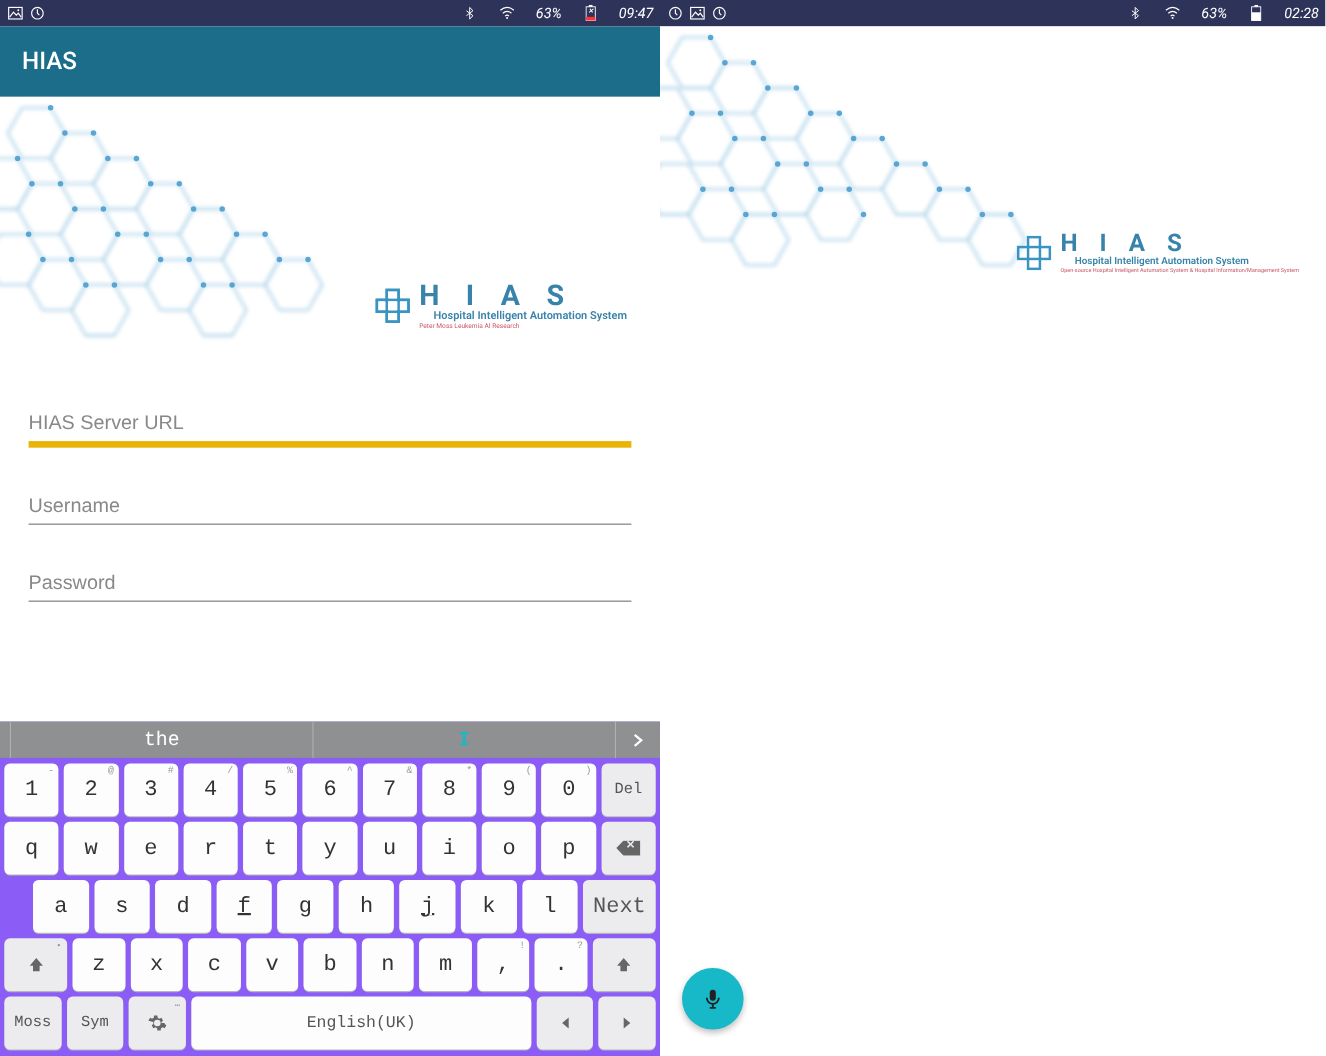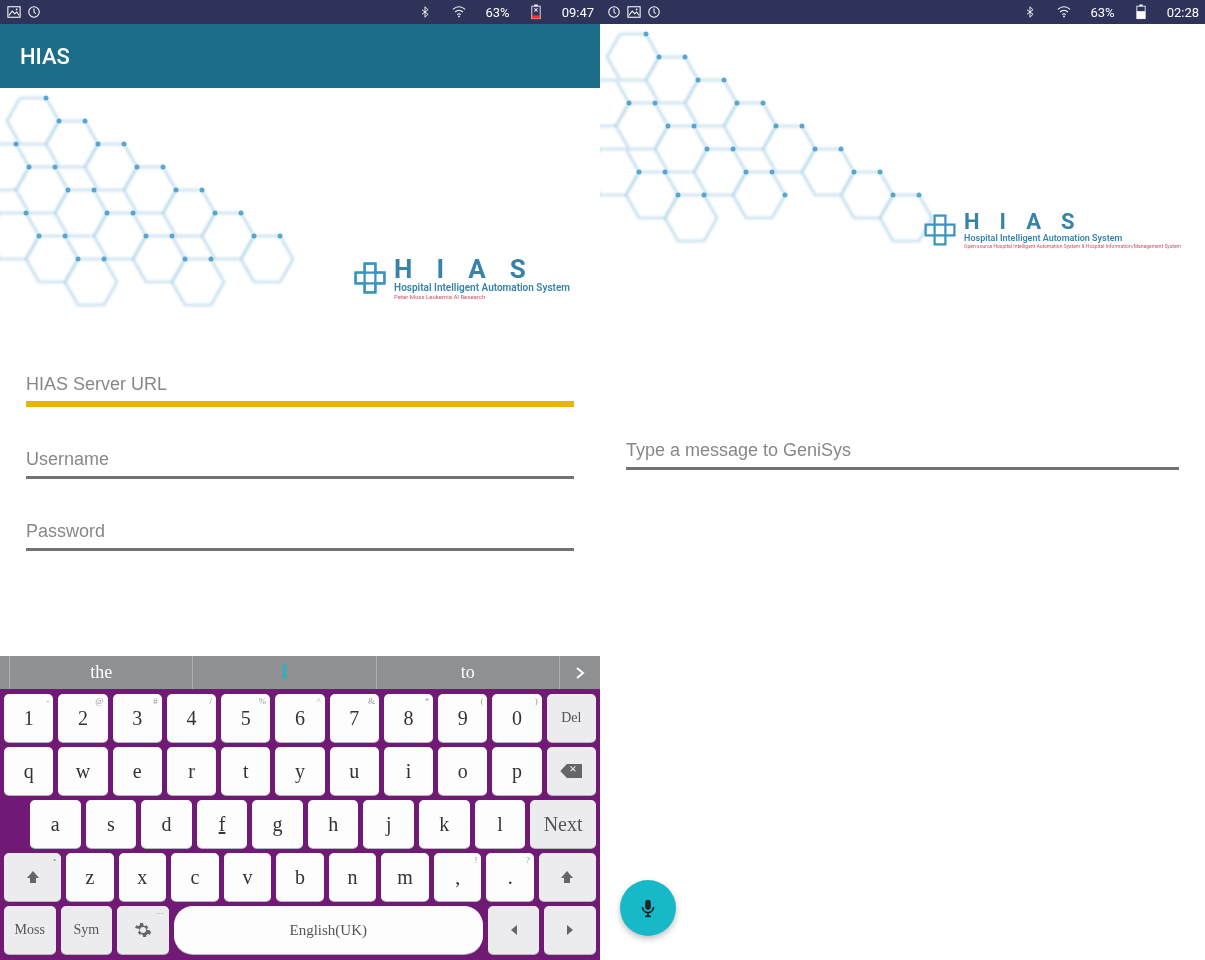--- a/index.html
+++ b/index.html
@@ -24,21 +24,21 @@
     height: 24px;
     background: #2e3359;
     color: #fff;
     display: flex;
     align-items: center;
     justify-content: space-between;
     padding: 0 6px;
     font-size: 13px;
   }
   .status-left, .status-right { display: flex; align-items: center; gap: 4px; }
-  .status-right { gap: 18px; }
+  .status-right { gap: 18px; font-style: italic; }
   .status-icon { width: 16px; height: 16px; display: inline-flex; align-items: center; justify-content: center; }
   .bat-icon svg rect.outer { fill:none; stroke:#fff; stroke-width:1; }
   .bat-icon svg rect.inner { fill:#fff; }
   .bat-icon.low svg rect.inner { fill:#f33; }
   .bat-icon.low svg text { fill:#fff; }
 
   
   .app-bar {
     height: 64px;
     background: #1b6d8a;
@@ -66,39 +66,39 @@
     position: absolute;
     right: 30px;
     bottom: 28px;
     display: flex;
     align-items: center;
     gap: 6px;
   }
   .hias-glyph { width: 36px; height: 36px; }
   .hias-text { display: flex; flex-direction: column; }
   .hias-letters { color: #3883aa; font-size: 26px; font-weight: 700; letter-spacing: 24px; line-height: 1; }
-  .hias-sub { color: #3883aa; font-size: 10px; font-weight: 600; white-space: nowrap; }
+  .hias-sub { color: #3883aa; font-size: 10px; font-weight: 600; white-space: nowrap; margin-left: 13px; }
   .hias-tiny { color: #c56; font-size: 6px; }
   .right .hias-logo { bottom: 35px; right: 24px; }
   .right .hias-letters { font-size: 22px; letter-spacing: 20px; }
   .right .hias-sub { font-size: 9px; }
 
   
   .form-area {
     padding: 40px 26px 0 26px;
     flex: 1;
   }
   .text-field {
     position: relative;
     margin-bottom: 36px;
   }
   .text-field input {
     width: 100%;
     border: none;
-    border-bottom: 3px solid #737373;
+    border-bottom: 1px solid #737373;
     font-size: 18px;
     padding: 6px 0;
     outline: none;
     background: transparent;
     color: #888;
   }
   .text-field input::placeholder { color: #888; }
   .text-field.focused input {
     border-bottom: 6px solid #eab308;
     caret-color: #1fb6c6;
@@ -126,22 +126,22 @@
     bottom: 24px;
     width: 56px; height: 56px;
     background: #17b8c8;
     border-radius: 50%;
     display: flex; align-items: center; justify-content: center;
     box-shadow: 0 3px 6px rgba(0,0,0,0.25);
   }
 
   
   .keyboard {
-    background: #701a75;
-    font-family: Liberation Serif, serif;
+    background: #8b5cf6;
+    font-family: Liberation Mono, monospace;
     user-select: none;
   }
   .suggest {
     background: #8e9092;
     height: 33px;
     display: flex;
     align-items: center;
   }
   .suggest-item {
     flex: 1;
@@ -185,21 +185,21 @@
     color: #555;
     font-size: 14px;
   }
   .key.fn.icon { font-size: 18px; color: #666; }
   .krow.row-qwerty .key { flex: 1; }
   .krow.row-asdf { padding-left: 30px; padding-right: 4px; }
   .krow.row-asdf .key.next { flex: 1.3; font-size:20px; color:#555; }
   .krow.row-zxcv .key { flex: 1; }
   .krow.row-zxcv .key.shift { flex: 1.2; background:#ececee; }
   .krow.row-bottom { padding-bottom: 6px; }
-  .krow.row-bottom .key.space { flex: 6; background:#fdfdfd; font-size:15px; color:#555;border-radius:19px; }
+  .krow.row-bottom .key.space { flex: 6; background:#fdfdfd; font-size:15px; color:#555; }
   .krow.row-bottom .key.arrow { flex: 1; background:#ececee; }
   .key.under { text-decoration: underline; }
   .backspace-box {
     width: 22px; height: 14px;
     background: #666;
     -webkit-clip-path: polygon(30% 0, 100% 0, 100% 100%, 30% 100%, 0 50%);
     clip-path: polygon(30% 0, 100% 0, 100% 100%, 30% 100%, 0 50%);
     position: relative;
   }
   .backspace-box::after {
@@ -349,21 +349,20 @@
     <div class="text-field">
       <input type="password" placeholder="Password" style="">
     </div>
   </div>
 
   <div class="keyboard">
     <div class="suggest">
       <div class="suggest-item"></div>
       <div class="suggest-item">the</div>
       <div class="suggest-item active">I</div>
-      <div class="suggest-item">to</div>
       <div class="suggest-item chev">
         <svg width="10" height="14" viewBox="0 0 10 14">
             <path d="M2 2 L8 7 L2 12" stroke="#fff" stroke-width="2" fill="none"></path>
           </svg>
       </div>
     </div>
     <div class="krow row-num" id="krow-num">
         <div class="key">1<span class="sup">-</span></div>
         <div class="key">2<span class="sup">@</span></div>
         <div class="key">3<span class="sup">#</span></div>
@@ -561,23 +560,20 @@
       </svg>
       <div class="hias-text">
         <div class="hias-letters">HIAS</div>
         <div class="hias-sub">Hospital Intelligent Automation System</div>
         <div class="hias-tiny" style="color:#c56;font-size:5px">Open-source Hospital Intelligent Automation System &amp; Hospital Information/Management System</div>
       </div>
     </div>
   </div>
 
   <div class="form-area">
-    <div class="text-field">
-      <input type="text" placeholder="Type a message to GeniSys" style="">
-    </div>
   </div>
 
   <div class="fab">
     <svg width="22" height="22" viewBox="0 0 24 24">
       <rect x="9" y="3" width="6" height="11" rx="3" fill="#222"></rect>
       <path d="M6 11a6 6 0 0012 0" stroke="#222" stroke-width="1.8" fill="none"></path>
       <line x1="12" y1="17" x2="12" y2="21" stroke="#222" stroke-width="1.8"></line>
       <line x1="9" y1="21" x2="15" y2="21" stroke="#222" stroke-width="1.8"></line>
     </svg>
   </div>

